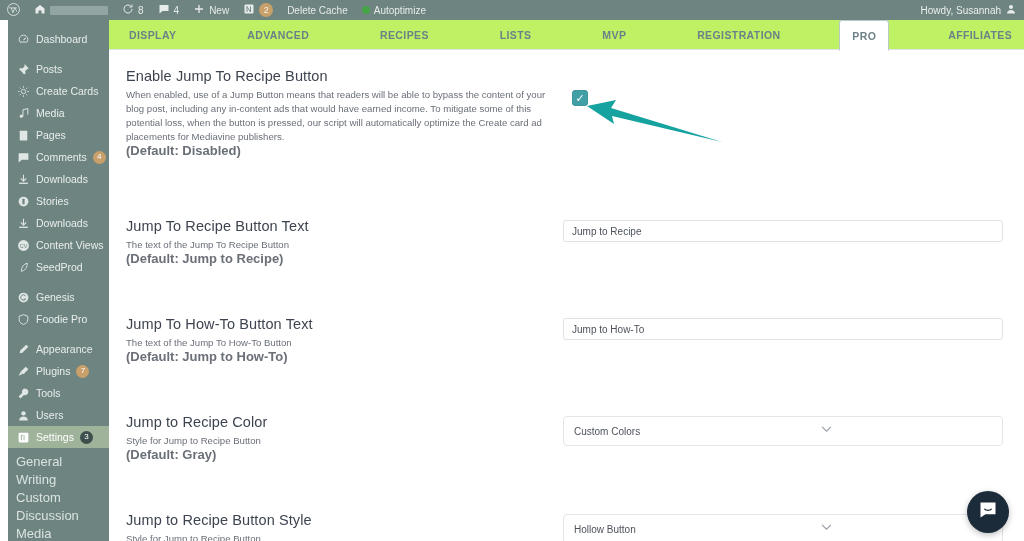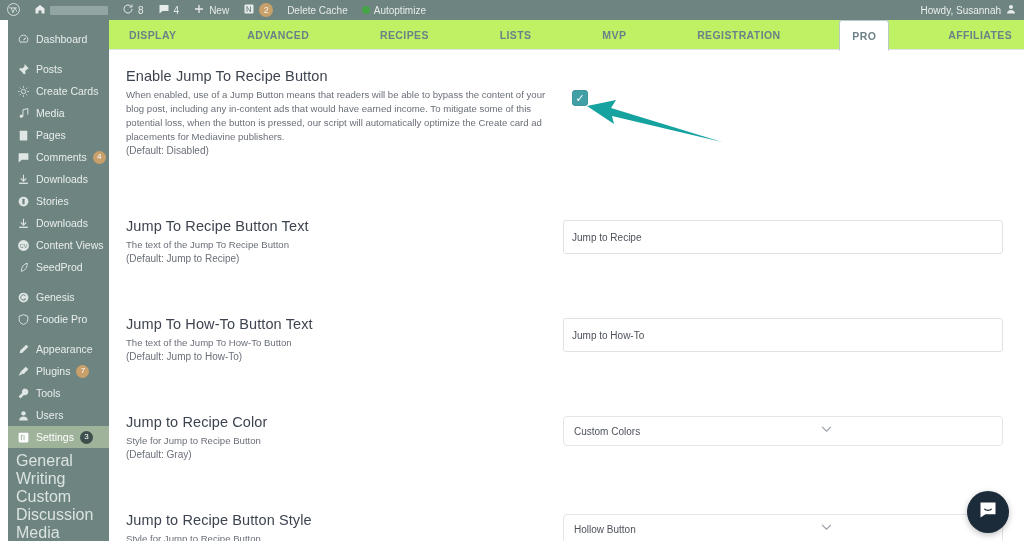--- a/index.html
+++ b/index.html
@@ -85,21 +85,21 @@
     min-width: 13px; height: 13px; padding: 0 3px;
     border-radius: 7px;
     background: #c9a06a; color: #fff;
     font-size: 8px; line-height: 1;
   }
   .mi-badge.dark { background: #3d4f4c; }
   .submenu { padding-top: 4px; }
   .sub-item {
     height: 18px; display: flex; align-items: center;
     padding-left: 8px;
-    color: #dbe3e1; font-size: 16px;
+    color: #dbe3e1; font-size: 13px;
   }
 
   
   #content {
     position: absolute; top: 20px; left: 101px;
     width: 923px; height: 521px;
     background: #ffffff;
   }
   #tabbar {
     position: relative;
@@ -147,40 +147,41 @@
     margin-bottom: 4px;
     letter-spacing: .1px;
   }
   .row-desc {
     font-size: 9.6px;
     color: #6a6f78;
     line-height: 14px;
     max-width: 432px;
   }
   .row-default {
-    font-size: 10px;
+    font-size: 13px;
     color: #6a6f78;
     line-height: 14px;
+    font-weight: bold;
   }
 
   
   .checkbox {
     width: 16px; height: 16px;
     border-radius: 3px;
     background: #41a0a5;
     border: 1px solid #3d969b;
     display: flex; align-items: center; justify-content: center;
     color: #ffffff;
     font-size: 11px; line-height: 1;
     margin-top: 20px; margin-left: 9px;
   }
 
   
   .text-input {
-    width: 440px; height: 34px;
+    width: 440px; height: 22px;
     border: 1px solid #e0e2e5;
     border-radius: 3px;
     background: #fff;
     font-size: 10px; color: #4d525b;
     padding: 0 8px;
     font-family: "Liberation Sans", sans-serif;
     outline: none;
   }
   
   .select-wrap {

